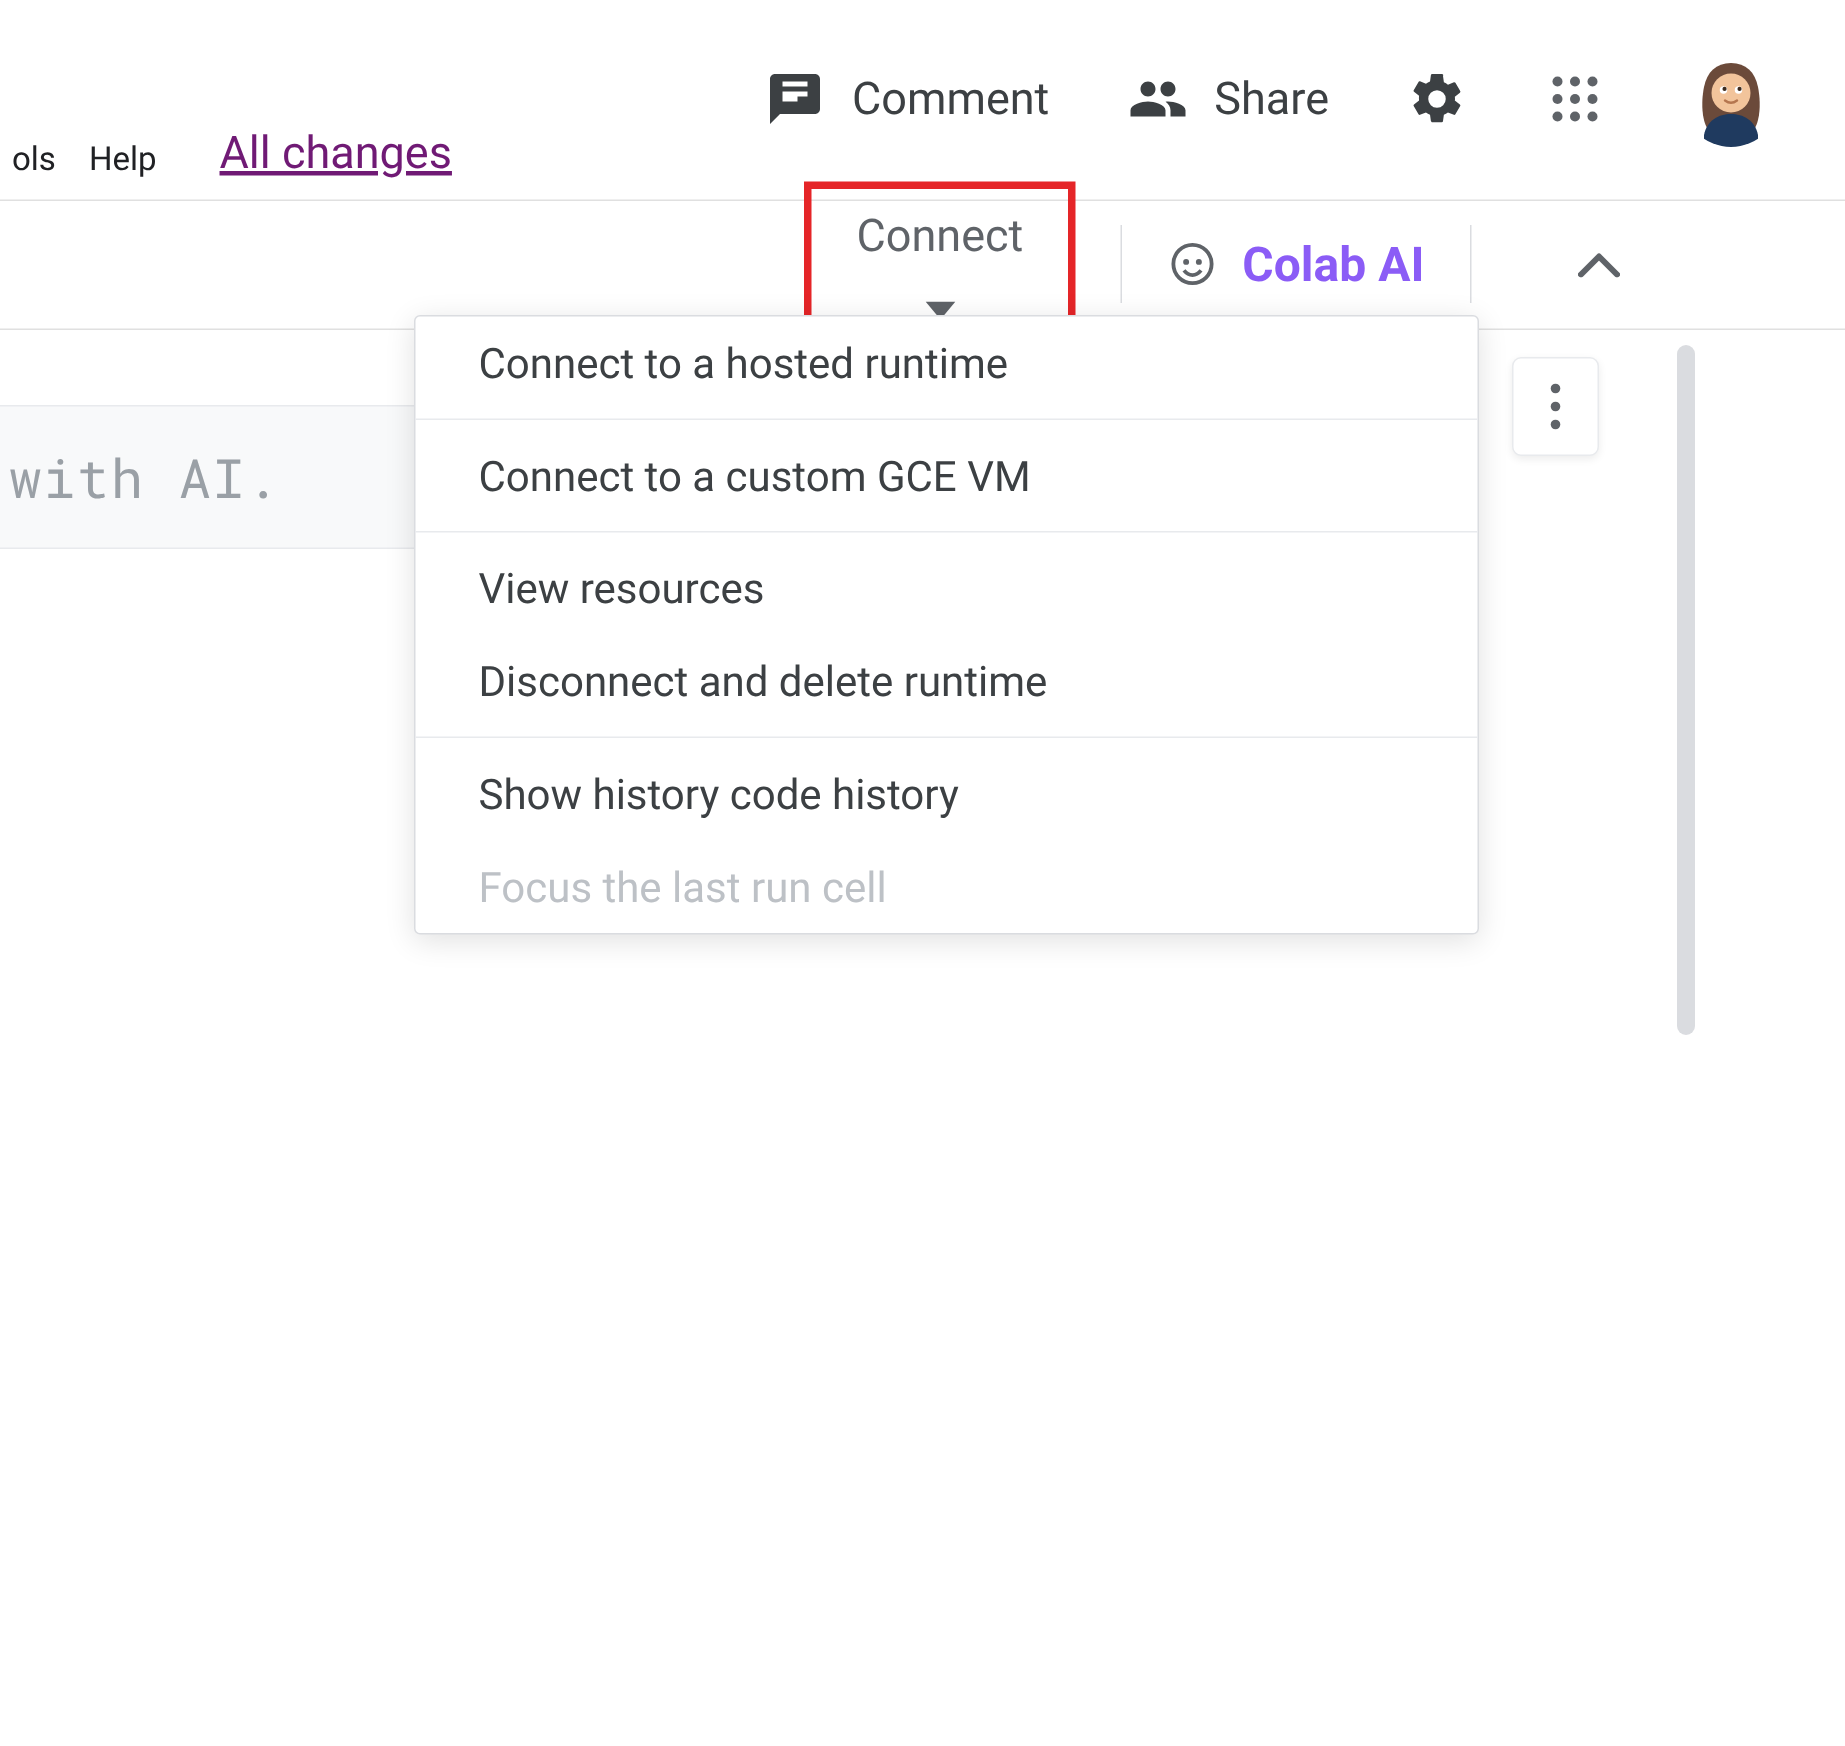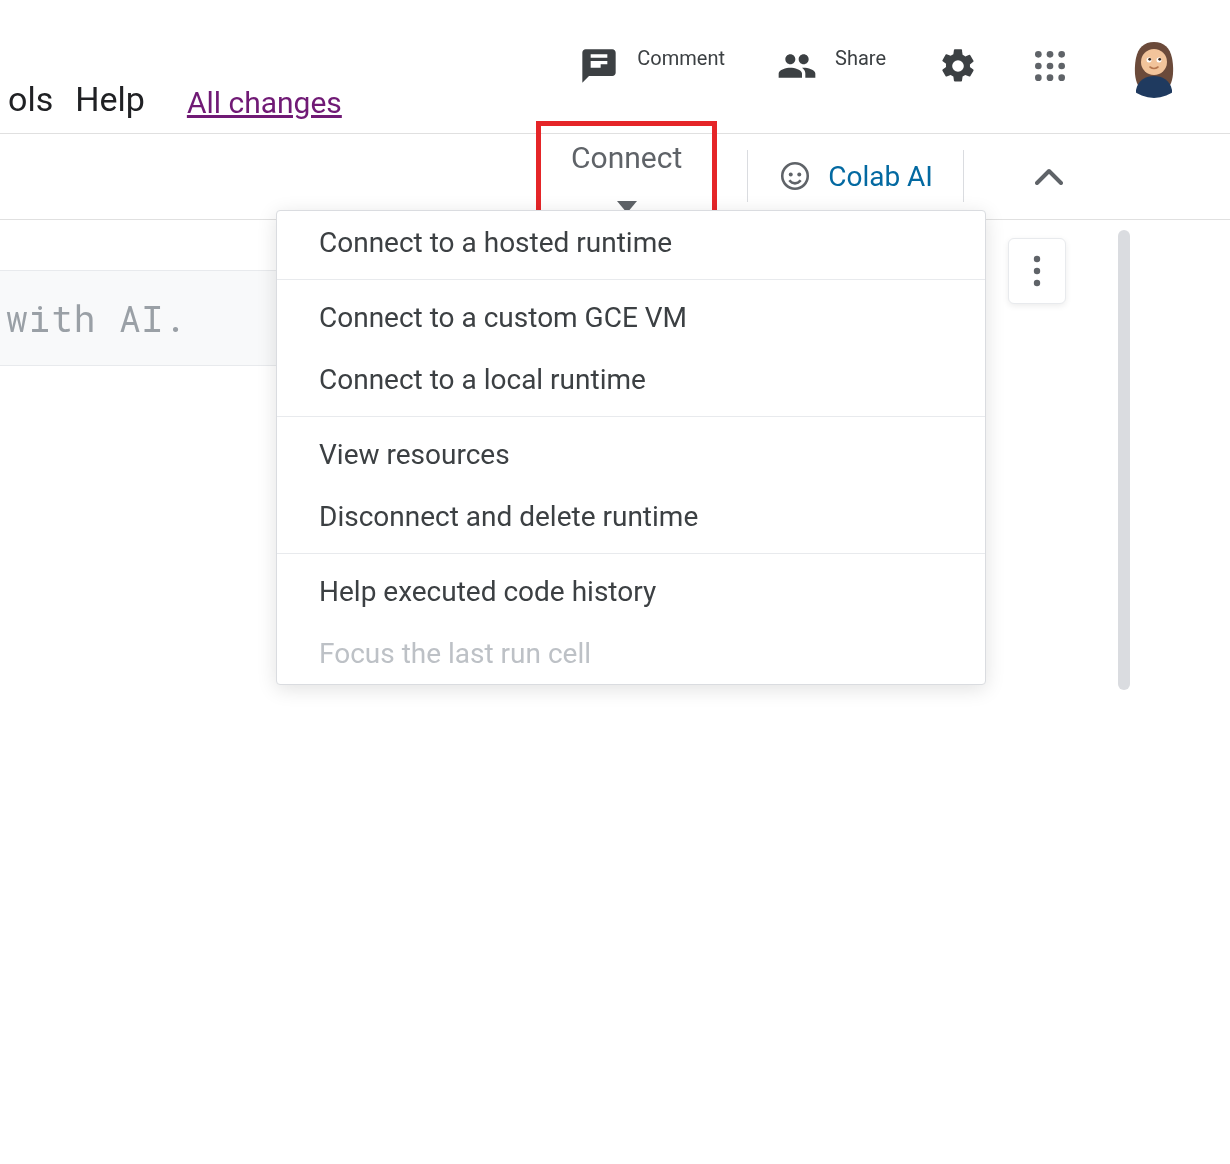--- a/index.html
+++ b/index.html
@@ -22,45 +22,45 @@
       align-items: center;
     }
     .menus {
       position: absolute;
       left: 0;
       bottom: 14px;
       display: flex;
       align-items: flex-end;
     }
     .menu-item {
-      font-size: 34px;
+      font-size: 22px;
       color: #202124;
       padding: 0 14px 0 8px;
     }
     .changes-link {
       font-size: 30px;
       color: #701a75;
       text-decoration: underline;
       margin-left: 28px;
       line-height: 1.1;
     }
     .right-actions {
       position: absolute;
       right: 44px;
       top: 34px;
       display: flex;
       align-items: center;
       gap: 52px;
     }
     .action-group {
       display: flex;
-      align-items: flex-start;
+      align-items: center;
       gap: 18px;
       color: #3c4043;
-      font-size: 20px;
+      font-size: 30px;
     }
     .avatar {
       width: 64px;
       height: 64px;
       border-radius: 50%;
       overflow: hidden;
     }
     .secondbar {
       position: absolute;
       top: 134px;
@@ -92,22 +92,23 @@
     .vdiv {
       width: 1px;
       height: 52px;
       background: #dadce0;
       margin: 0 30px;
     }
     .colab-ai {
       display: flex;
       align-items: center;
       gap: 16px;
-      font-size: 28px;
-      color: #0369a1;
+      font-size: 32px;
+      color: #8b5cf6;
+      font-weight: bold;
     }
     .collapse-btn {
       margin-left: 30px;
       width: 50px;
       height: 50px;
       display: flex;
       align-items: center;
       justify-content: center;
       color: #5f6368;
     }
@@ -295,20 +296,19 @@
         <circle cx="5" cy="17" r="3.2"></circle>
         <circle cx="5" cy="29" r="3.2"></circle>
       </svg>
   </span>
 </div>
 
 <div class="dropdown">
   <div class="dd-item">Connect to a hosted runtime</div>
   <div class="dd-sep"></div>
   <div class="dd-item">Connect to a custom GCE VM</div>
-  <div class="dd-item">Connect to a local runtime</div>
   <div class="dd-sep"></div>
   <div class="dd-item">View resources</div>
   <div class="dd-item">Disconnect and delete runtime</div>
   <div class="dd-sep"></div>
-  <div class="dd-item">Help executed code history</div>
+  <div class="dd-item">Show history code history</div>
   <div class="dd-item disabled">Focus the last run cell</div>
 </div>
 
 </body></html>

